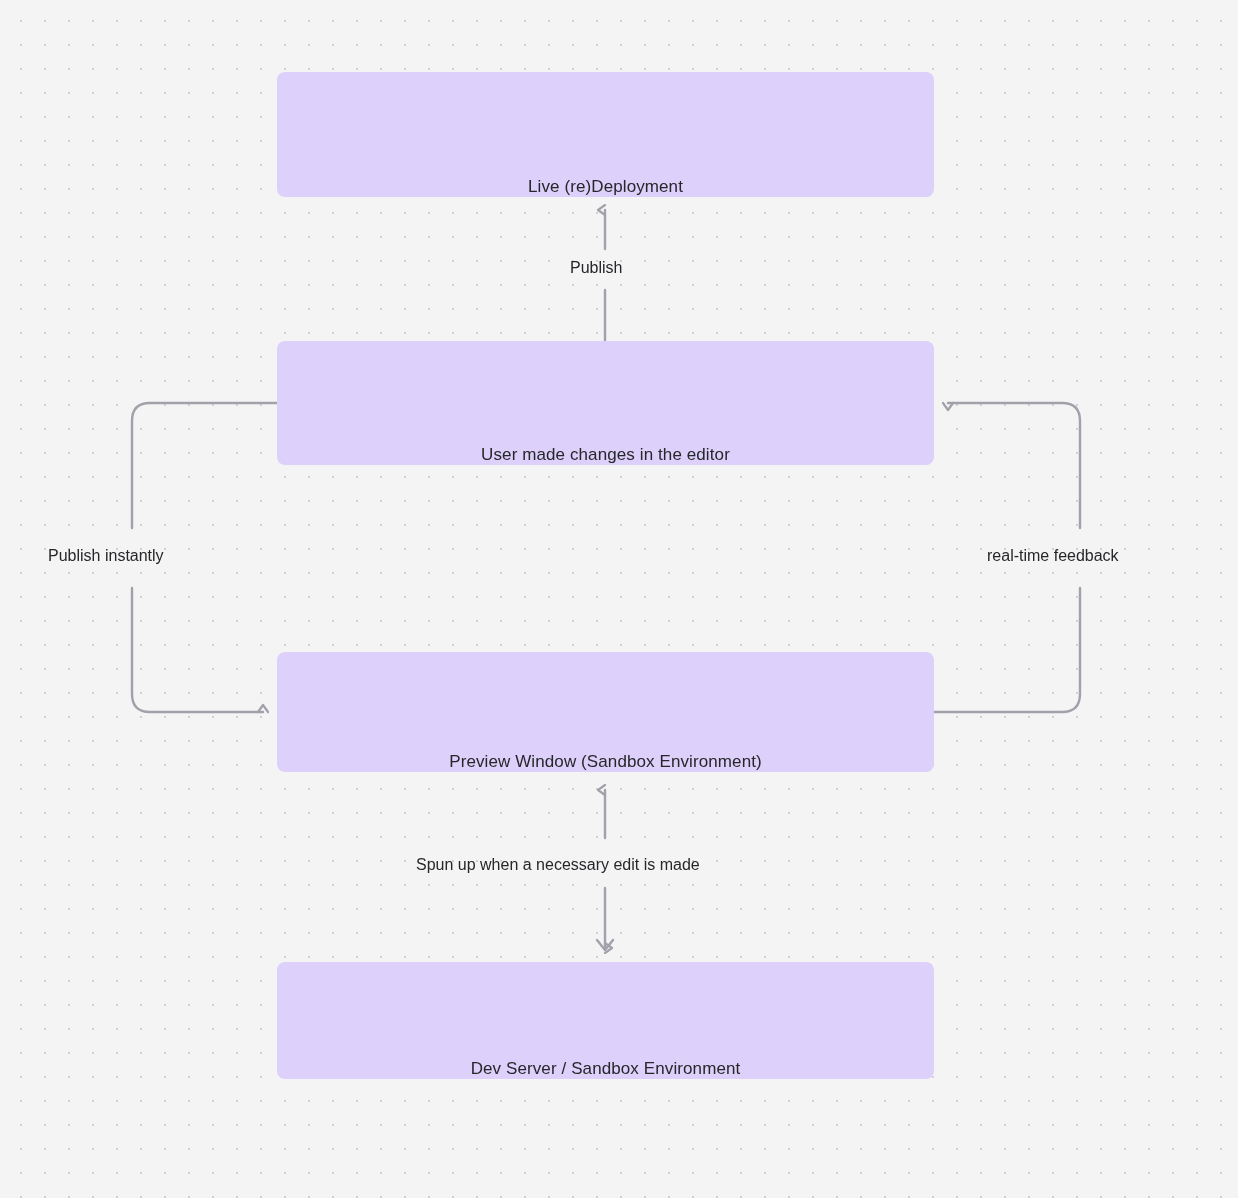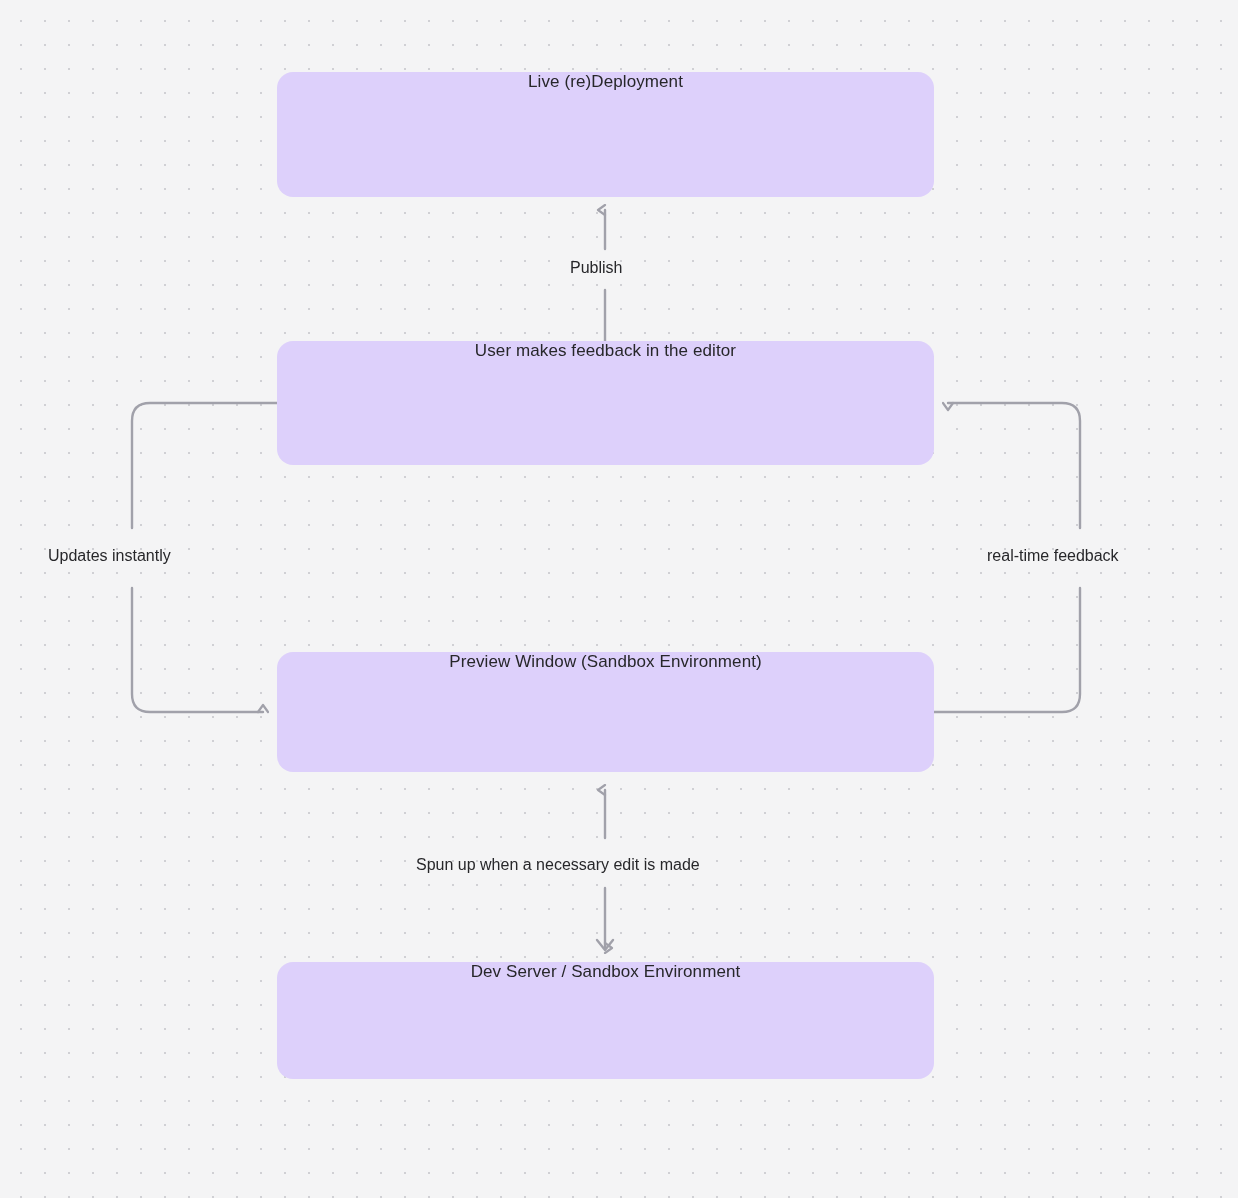--- a/index.html
+++ b/index.html
@@ -29,23 +29,23 @@
     left: 0;
     top: 0;
     width: 1238px;
     height: 1198px;
     overflow: visible;
   }
 
   .node {
     position: absolute;
     background-color: #ddd0fb;
-    border-radius: 16px;
+    border-radius: 8px;
     display: flex;
-    align-items: flex-start;
+    align-items: flex-end;
     justify-content: center;
     box-sizing: border-box;
     color: #27272a;
     font-size: 17px;
     letter-spacing: 0.1px;
     text-align: center;
     padding: 0 16px;
   }
 
   #node-deploy   { left: 277px; top: 72px;  width: 657px; height: 125px; }
@@ -106,29 +106,29 @@
       <line x1="605" y1="888" x2="605" y2="948" stroke="#a1a1aa" stroke-width="2.4" stroke-linecap="round" marker-end="url(#arrow-down)"></line>
       <path d="M597,940 L605,950 L613,940" fill="none" stroke="#a1a1aa" stroke-width="2.4" stroke-linecap="round" stroke-linejoin="round"></path>
     </g>
   </svg>
 
   <div class="node" id="node-deploy">
     <span>Live (re)Deployment</span>
   </div>
 
   <div class="node" id="node-editor">
-    <span>User makes feedback in the editor</span>
+    <span>User made changes in the editor</span>
   </div>
 
   <div class="node" id="node-preview">
     <span>Preview Window (Sandbox Environment)</span>
   </div>
 
   <div class="node" id="node-sandbox">
     <span>Dev Server / Sandbox Environment</span>
   </div>
 
   <div class="edge-label" id="label-publish">Publish</div>
-  <div class="edge-label" id="label-updates">Updates instantly</div>
+  <div class="edge-label" id="label-updates">Publish instantly</div>
   <div class="edge-label" id="label-feedback">real-time feedback</div>
   <div class="edge-label" id="label-spunup">Spun up when a necessary edit is made</div>
 
 </div>
 
 </body></html>

